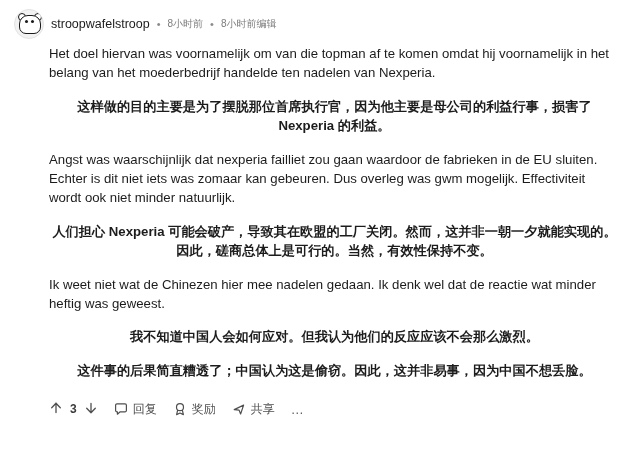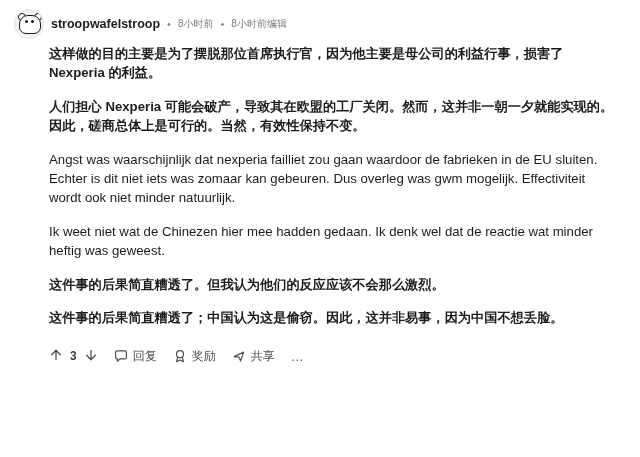--- a/index.html
+++ b/index.html
@@ -68,21 +68,21 @@
     background: #ffffff;
     border: 1.4px solid #1a1a1a;
     border-radius: 50%;
     top: 3px;
   }
   .avatar .ear.l { left: 3px; }
   .avatar .ear.r { left: 19px; }
 
   .username {
     font-size: 12.5px;
-    font-weight: bold;
+    font-weight: normal;
     color: #1c1c1c;
     white-space: nowrap;
   }
   .meta-dot {
     color: #8a8a8a;
     font-size: 11px;
     line-height: 1;
   }
   .meta-text {
     font-size: 10px;
@@ -95,21 +95,21 @@
     margin-left: 35px;
     padding-right: 6px;
   }
   .para {
     font-size: 13.2px;
     line-height: 1.47;
     margin: 0 0 14px 0;
     color: #1c1c1c;
   }
   .para.nl { font-weight: normal; }
-  .para.zh { font-weight: bold; }
+  .para.zh { font-weight: bold; text-align: center; }
   .para-last { }
 
   
   .actions {
     margin-left: 35px;
     display: flex;
     align-items: center;
     gap: 16px;
     height: 30px;
     color: #5c5c5c;
@@ -155,25 +155,26 @@
       <div class="eye r"></div>
     </div>
     <span class="username">stroopwafelstroop</span>
     <span class="meta-dot">•</span>
     <span class="meta-text">8小时前</span>
     <span class="meta-dot">•</span>
     <span class="meta-text">8小时前编辑</span>
   </div>
 
   <div class="body">
+    <p class="para nl">Het doel hiervan was voornamelijk om van die topman af te komen omdat hij voornamelijk in het belang van het moederbedrijf handelde ten nadelen van Nexperia.</p>
     <p class="para zh">这样做的目的主要是为了摆脱那位首席执行官，因为他主要是母公司的利益行事，损害了 Nexperia 的利益。</p>
+    <p class="para nl">Angst was waarschijnlijk dat nexperia failliet zou gaan waardoor de fabrieken in de EU sluiten. Echter is dit niet iets was zomaar kan gebeuren. Dus overleg was gwm mogelijk. Effectiviteit wordt ook niet minder natuurlijk.</p>
     <p class="para zh">人们担心 Nexperia 可能会破产，导致其在欧盟的工厂关闭。然而，这并非一朝一夕就能实现的。因此，磋商总体上是可行的。当然，有效性保持不变。</p>
-    <p class="para nl">Angst was waarschijnlijk dat nexperia failliet zou gaan waardoor de fabrieken in de EU sluiten. Echter is dit niet iets was zomaar kan gebeuren. Dus overleg was gwm mogelijk. Effectiviteit wordt ook niet minder natuurlijk.</p>
-    <p class="para nl">Ik weet niet wat de Chinezen hier mee hadden gedaan. Ik denk wel dat de reactie wat minder heftig was geweest.</p>
-    <p class="para zh">这件事的后果简直糟透了。但我认为他们的反应应该不会那么激烈。</p>
+    <p class="para nl">Ik weet niet wat de Chinezen hier mee nadelen gedaan. Ik denk wel dat de reactie wat minder heftig was geweest.</p>
+    <p class="para zh">我不知道中国人会如何应对。但我认为他们的反应应该不会那么激烈。</p>
     <p class="para zh para-last">这件事的后果简直糟透了；中国认为这是偷窃。因此，这并非易事，因为中国不想丢脸。</p>
   </div>
 
   <div class="actions">
     <div class="votegroup">
       <span>
         <svg width="14" height="14" viewBox="0 0 14 14" fill="none" stroke="#4f4f4f" stroke-width="1.3" stroke-linecap="round" stroke-linejoin="round">
           <path d="M7 2.2 L11.3 6.8 M7 2.2 L2.7 6.8 M7 2.2 L7 11.6"></path>
         </svg>
       </span>

